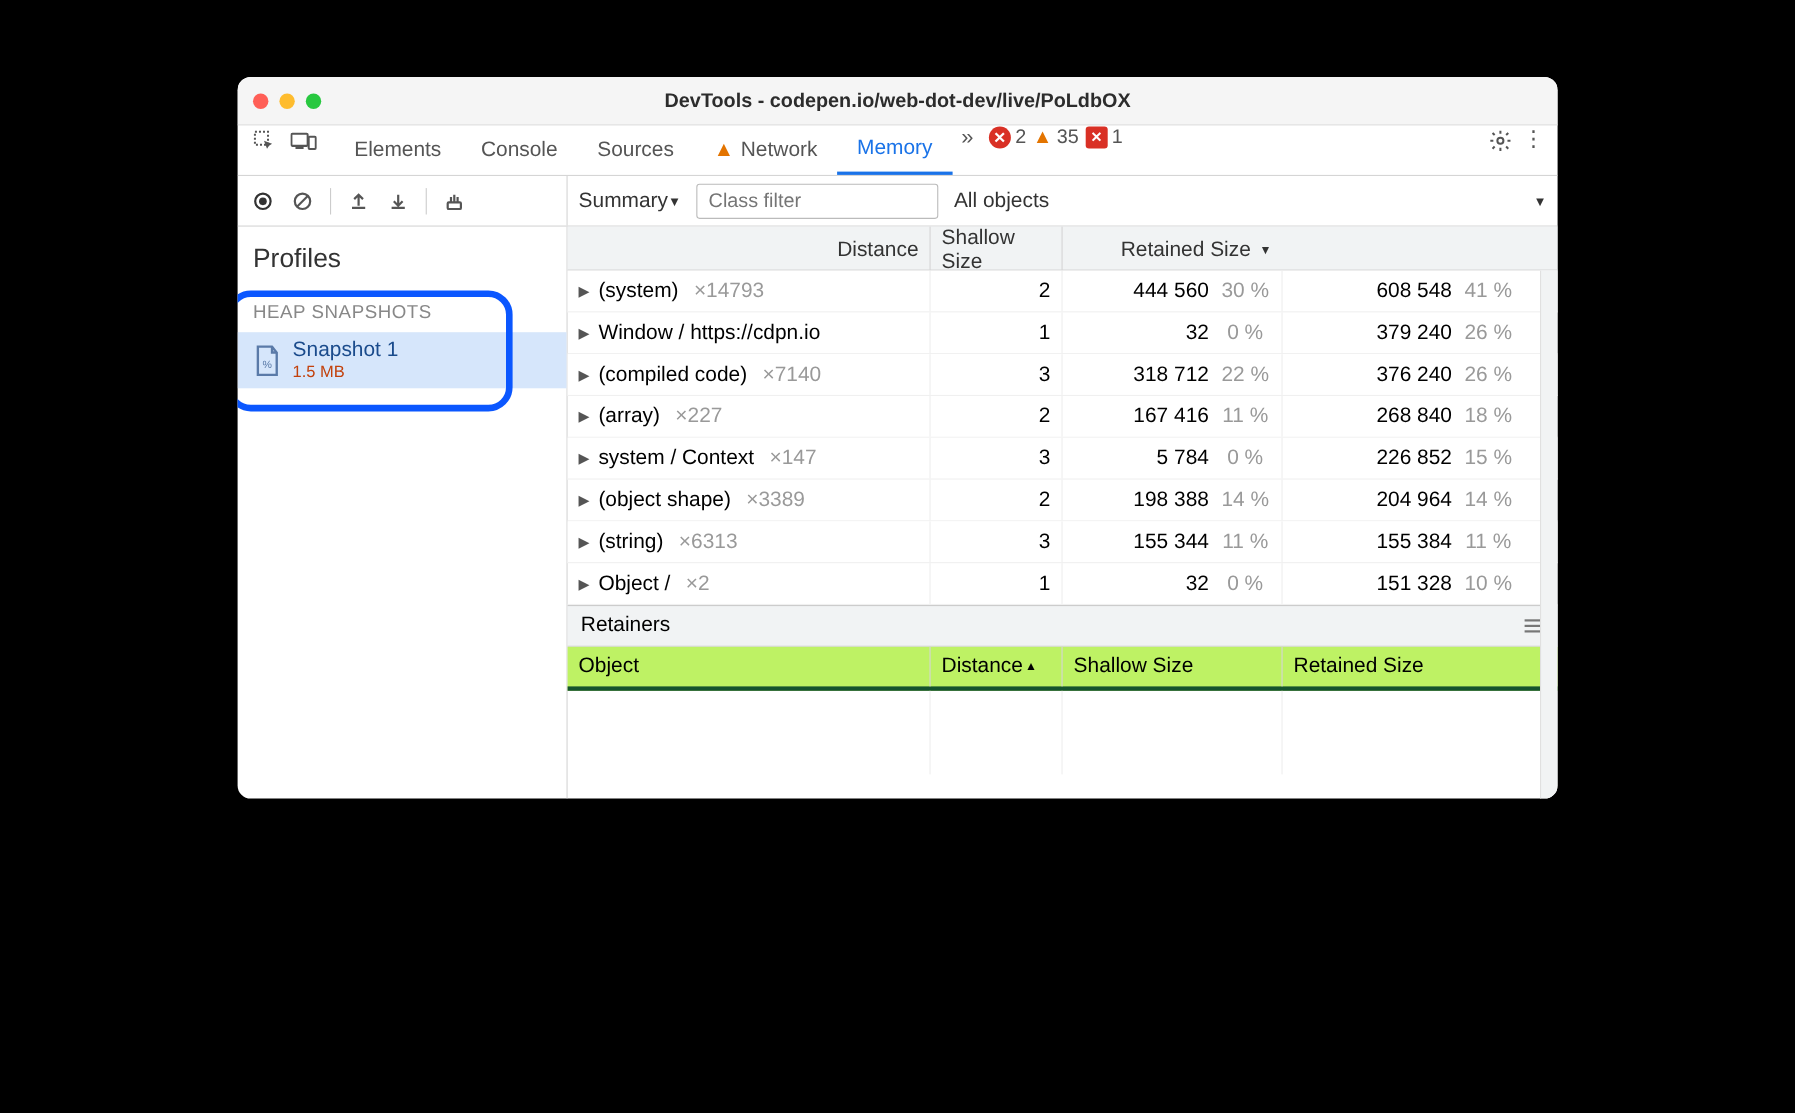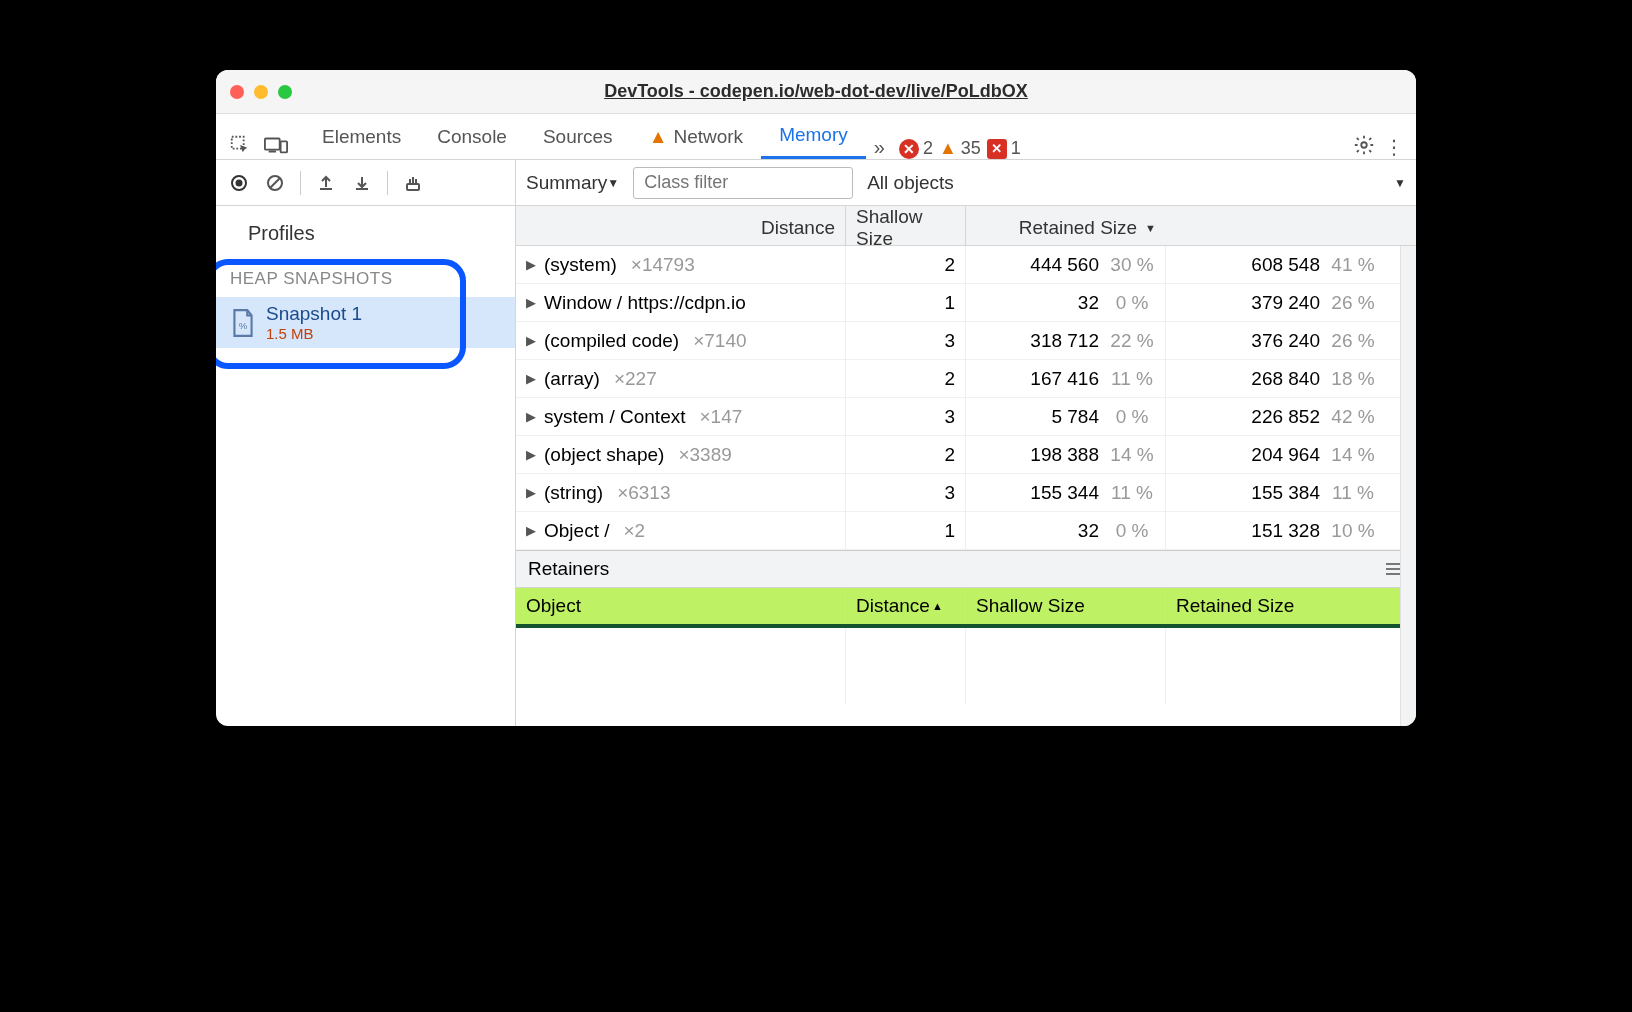--- a/index.html
+++ b/index.html
@@ -36,26 +36,25 @@
   .dot.yellow { background:#febc2e; }
   .dot.green { background:#28c840; }
   .title {
     position: absolute;
     left: 0; right: 0;
     text-align: center;
     font-weight: 600;
     font-size: 18px;
     color: #2c2c2c;
     pointer-events: none;
-    text-decoration: underline;
   }
   
   .tabsbar {
     display: flex;
-    align-items: flex-end;
+    align-items: flex-start;
     height: 46px;
     border-bottom: 1px solid #d5d5d5;
     padding: 0 6px;
     font-size: 19px;
     color: #555;
   }
   .tb-icon {
     width: 28px; height: 28px;
     display: flex; align-items: center; justify-content: center;
     margin: 0 4px;
@@ -131,21 +130,21 @@
   
   .body {
     display:flex;
     height:520px;
   }
   .sidebar {
     width:300px;
     border-right:1px solid #d5d5d5;
     padding:10px 0;
   }
-  .sb-title { font-size:20px; padding:6px 32px; color:#333; }
+  .sb-title { font-size:24px; padding:6px 14px; color:#333; }
   .sb-group {
     margin-top:14px;
     position:relative;
   }
   .sb-group-label {
     font-size:17px;
     color:#888;
     letter-spacing:0.5px;
     padding:4px 14px 8px 14px;
   }
@@ -478,21 +477,21 @@
             </div>
             <div class="cell dist">
               <span class="val">3</span>
             </div>
             <div class="cell shallow">
               <span class="val">5 784</span>
               <span class="pct">0 %</span>
             </div>
             <div class="cell retained">
               <span class="val">226 852</span>
-              <span class="pct">42 %</span>
+              <span class="pct">15 %</span>
             </div>
           </div>
           <div class="grid-row">
             <div class="cell constr">
               <span class="tri-right">▶</span>
               <span class="val">(object shape)</span>
               <span class="mult">×3389</span>
             </div>
             <div class="cell dist">
               <span class="val">2</span>

